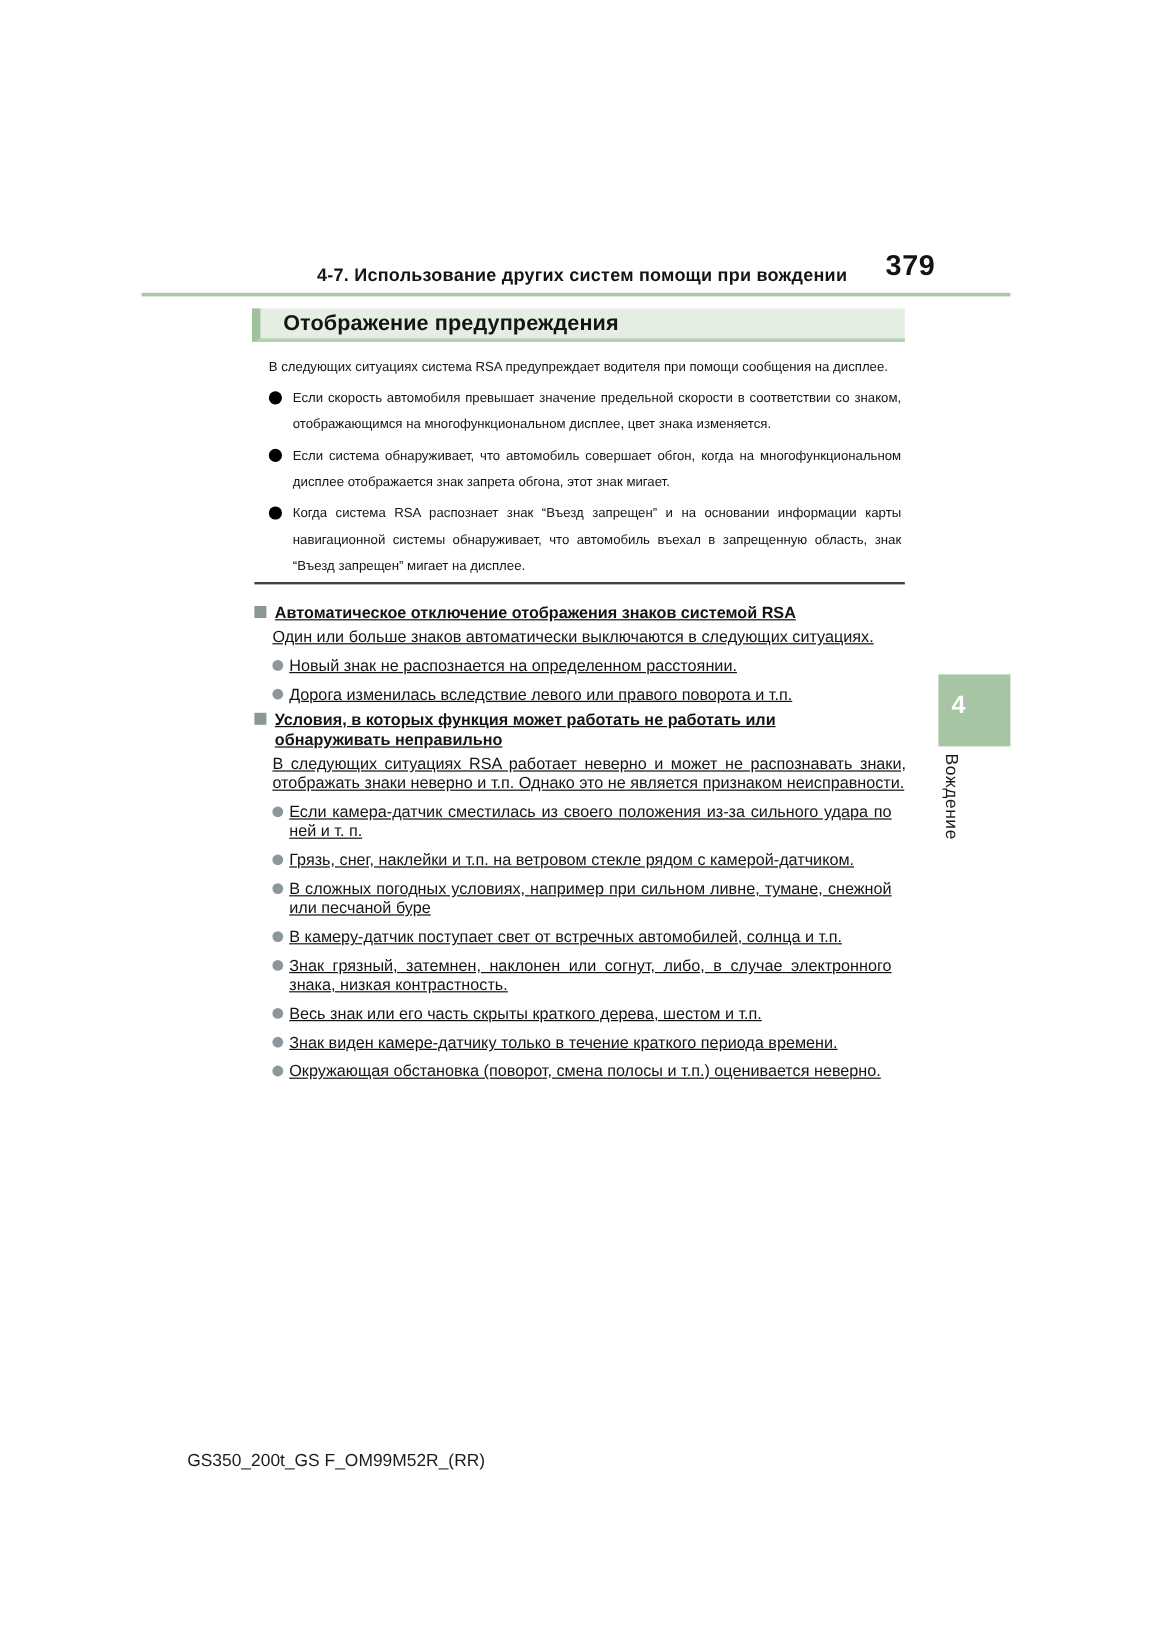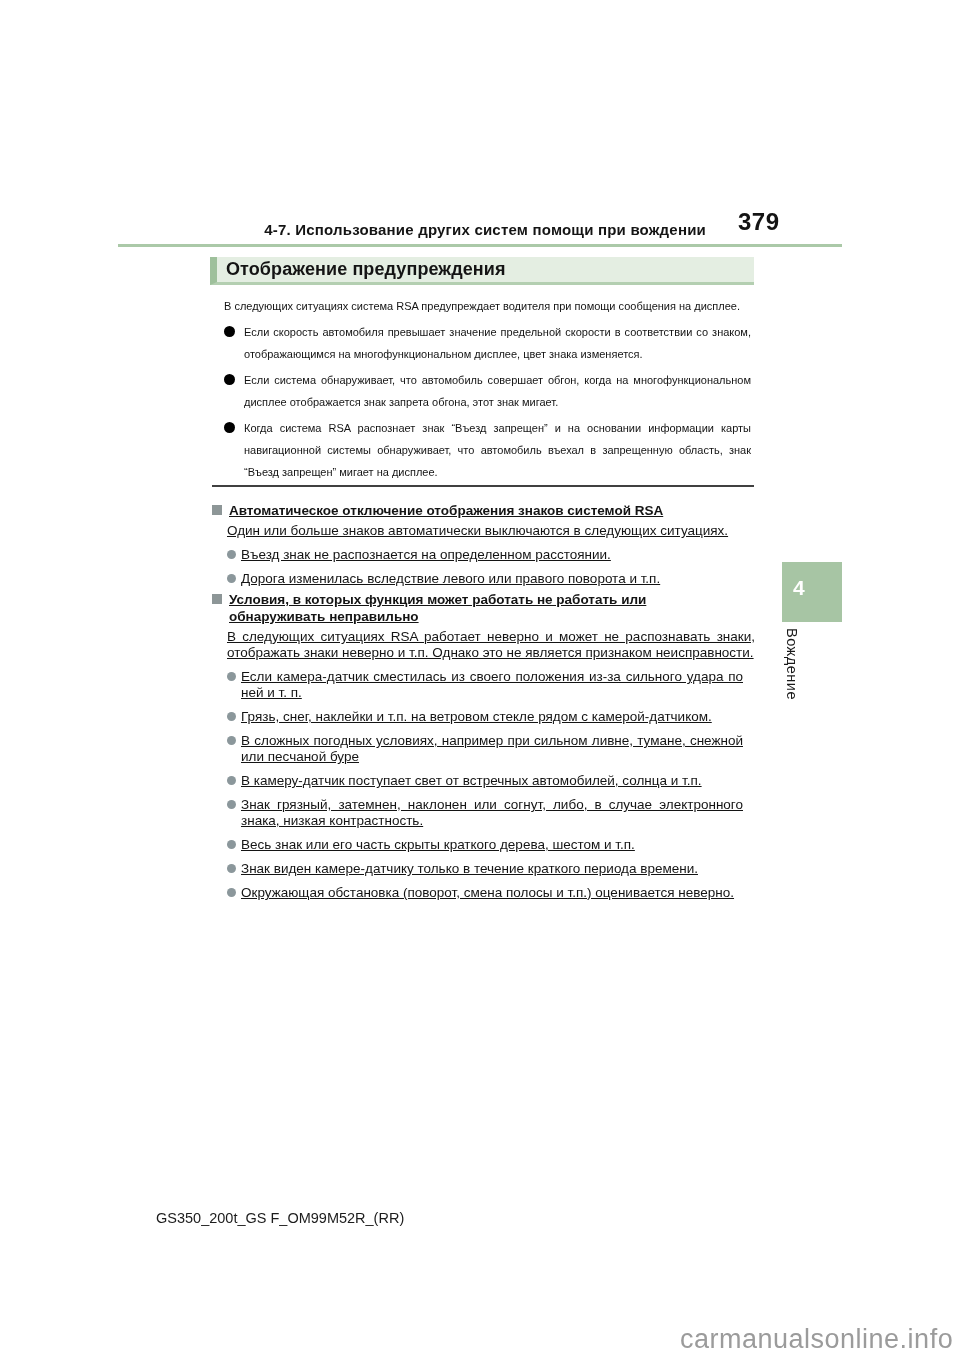--- a/index.html
+++ b/index.html
@@ -17,21 +17,21 @@
     position:absolute; left:738px; top:208px; font-size:24px; font-weight:bold; letter-spacing:0.5px;
   }
   .header-rule { position:absolute; left:118px; top:244px; width:724px; height:3px; background:#abc9a8; }
 
   
   .content { position:absolute; left:210px; top:257px; width:544px; }
   .title-bar {
     height:28px; background:#e4eee2; border-left:7px solid #9ec09b;
     border-bottom:3px solid #b4cfb1; display:flex; align-items:center;
   }
-  .title-bar span { font-size:18px; font-weight:bold; padding-left:9px; letter-spacing:0.1px; }
+  .title-bar span { font-size:18px; font-weight:bold; padding-left:9px; letter-spacing:0.1px;margin-left:10px; }
 
   .sec-body { margin:10px 0 0 14px; width:527px; font-size:11px; line-height:22px; text-align:justify; }
   .sec-bullet { position:relative; padding-left:20px; margin-top:4px; }
   .sec-bullet .dot {
     position:absolute; left:0; top:5px; width:11px; height:11px; border-radius:50%; background:#000;
   }
 
   .divider { margin:2px 0 0 2px; width:542px; border-top:2px solid #404040; }
 
   .sub { margin-top:15px; margin-left:2px;text-decoration:underline; }
@@ -96,21 +96,21 @@
 
     <div class="sub">
       <div class="sub-heading">
         <span class="sq"></span>
         <span>Автоматическое отключение отображения знаков системой RSA</span>
       </div>
       <div class="sub-intro">Один или больше знаков автоматически выключаются в следующих ситуациях.</div>
       <div class="sub-bullets">
         <div class="sub-bullet">
           <span class="dot"></span>
-          <span>Въезд знак не распознается на определенном расстоянии.</span>
+          <span>Новый знак не распознается на определенном расстоянии.</span>
         </div>
         <div class="sub-bullet">
           <span class="dot"></span>
           <span>Дорога изменилась вследствие левого или правого поворота и т.п.</span>
         </div>
       </div>
     </div>
 
     <div class="sub">
       <div class="sub-heading">
@@ -155,15 +155,14 @@
     </div>
 
   </div>
 
   <div class="chapter-tab">
     <span class="chapter-number">4</span>
   </div>
   <div class="chapter-label">Вождение</div>
 
   <div class="footer-code">GS350_200t_GS F_OM99M52R_(RR)</div>
-  <div class="watermark">carmanualsonline.info</div>
 
 </div>
 
 </body></html>

